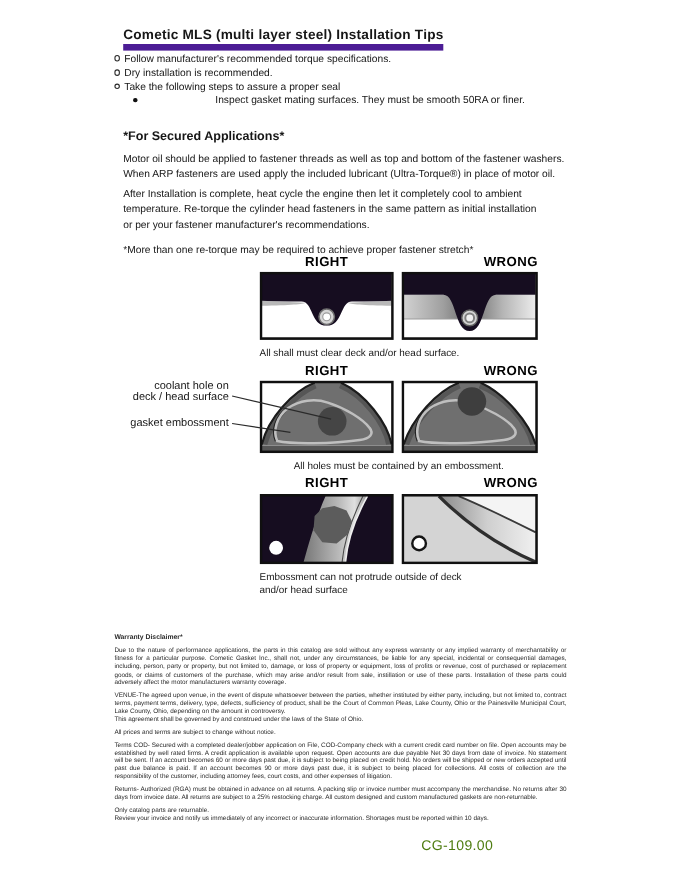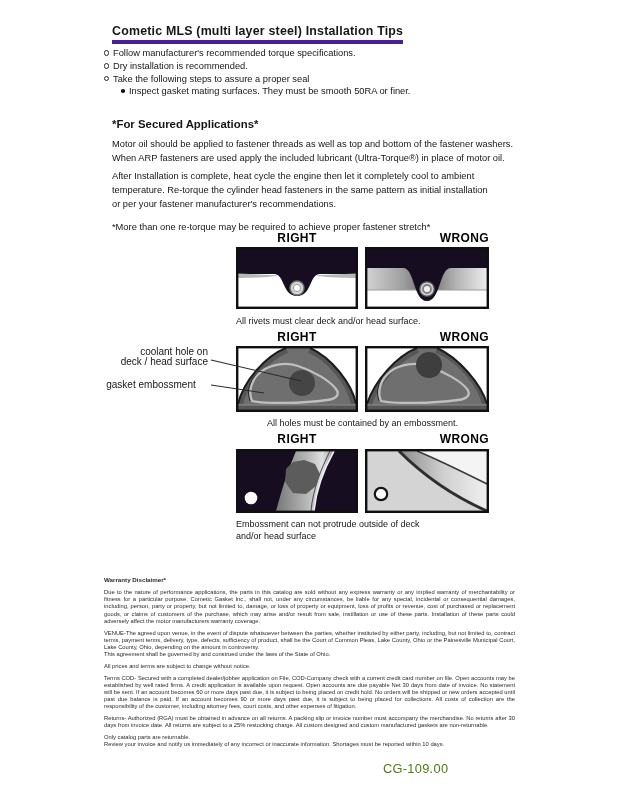--- a/index.html
+++ b/index.html
@@ -6,30 +6,30 @@
   .page {
     position:relative; width:618px; height:800px; background:#ffffff;
     font-family:"Liberation Sans", sans-serif; color:#161616; overflow:hidden;
   }
   .abs { position:absolute; }
   .pre { white-space:pre-line; }
 
   .title {
     position:absolute; left:112px; top:24px; margin:0;
     font-size:12.4px; font-weight:bold; letter-spacing:0.2px;
-    border-bottom:4px solid #4c1d95; padding-bottom:2px; display:inline-block;
+    border-bottom:6px solid #4c1d95; padding-bottom:2px; display:inline-block;
   }
 
   .tips { position:absolute; left:104px; top:47px; width:440px; font-size:9.3px; line-height:12.8px; }
   .tip  { position:relative; padding-left:9px; }
   .tip::before {
     content:""; position:absolute; left:0; top:3.4px; width:3.4px; height:3.4px;
     border:0.9px solid #2a2a2a; border-radius:50%;
   }
-  .subtip { position:relative; margin-left:16px; padding-left:9px; }
+  .subtip { position:relative; margin-left:16px; padding-left:9px;text-align:center; }
   .subtip::before {
     content:""; position:absolute; left:1px; top:4px; width:3.6px; height:3.6px;
     background:#111; border-radius:50%;
   }
 
   .diesel-heading { position:absolute; left:112px; top:118px; margin:0; font-size:11.4px; font-weight:bold; }
   .body-para { position:absolute; left:112px; width:440px; margin:0; font-size:9.3px; line-height:14px; }
 
   .fig-header { position:absolute; width:122px; text-align:center; font-size:12px; font-weight:600; letter-spacing:0.4px; color:#000000; }
   .fig-header.w { width:124px;text-align:right; }
@@ -97,21 +97,21 @@
       <rect x="1.2" y="1.2" width="121.6" height="59.6" fill="#ffffff"></rect>
       <rect x="2" y="21" width="120" height="22" fill="url(#g1w)"></rect>
       <line x1="2" y1="43" x2="122" y2="43" stroke="#9c9c9c" stroke-width="1"></line>
       <path d="M2,2 H122 V21 H86 C74,21 76,54 62,54 C48,54 50,21 38,21 H2 Z" fill="#160d20"></path>
       <circle cx="62" cy="42" r="7.2" fill="#d2d2d2" stroke="#5f5f5f" stroke-width="1.3"></circle>
       <circle cx="62" cy="42" r="4" fill="#efefef" stroke="#808080" stroke-width="1.8"></circle>
       <rect x="1.2" y="1.2" width="121.6" height="59.6" fill="none" stroke="#101010" stroke-width="2.4"></rect>
     </svg>
   </div>
 
-  <div class="caption" style="left:236px; top:315px;">All rivets must clear deck and/or head surface.</div>
+  <div class="caption" style="left:236px; top:315px;">All shall must clear deck and/or head surface.</div>
 
   <div class="fig-header" style="left:236px; top:330px;">RIGHT</div>
   <div class="fig-header w" style="left:365px; top:330px;">WRONG</div>
 
   <div class="fig" style="left:236px; top:346px;">
     <svg width="122" height="66" viewBox="0 0 122 66">
       <rect x="1.2" y="1.2" width="119.6" height="63.6" fill="#ffffff"></rect>
       <path d="M2,64 L2,58 C8,34 30,10 50,2 L74,2 C96,12 116,38 120,58 L120,64 Z" fill="#6f6f6f"></path>
       <path d="M5,58 C11,36 32,13 51,5" stroke="#565656" stroke-width="4" fill="none"></path>
       <path d="M73,5 C94,14 113,38 117,58" stroke="#565656" stroke-width="4" fill="none"></path>
@@ -138,21 +138,21 @@
       <path d="M16,55 C12,46 15,33 26,25 C36,18 50,16 62,20 C78,25 96,35 102,43 C106,48 103,53 93,54 C66,57.5 30,58 16,55 Z" fill="none" stroke="#bfbfbf" stroke-width="2.3"></path>
       <circle cx="64" cy="19" r="13" fill="#3e3e3e"></circle>
       <rect x="2" y="59" width="120" height="5" fill="#565656"></rect>
       <line x1="2" y1="59" x2="122" y2="59" stroke="#8e8e8e" stroke-width="1"></line>
       <rect x="1.2" y="1.2" width="121.6" height="63.6" fill="none" stroke="#101010" stroke-width="2.4"></rect>
     </svg>
   </div>
 
   <div class="callout pre" style="top:347px;">coolant hole on
 deck / head surface</div>
-  <div class="callout" style="top:380px;text-align:center;">gasket embossment</div>
+  <div class="callout" style="top:380px;">gasket embossment</div>
 
   <svg class="abs" style="left:208px; top:345px;" width="100" height="55" viewBox="0 0 100 55">
     <line x1="3" y1="15" x2="93" y2="36" stroke="#2a2a2a" stroke-width="1.1"></line>
     <line x1="3" y1="40" x2="56" y2="48" stroke="#2a2a2a" stroke-width="1.1"></line>
   </svg>
 
   <div class="caption" style="left:236px; top:417px; width:253px; text-align:center;">All holes must be contained by an embossment.</div>
 
   <div class="fig-header" style="left:236px; top:432px;">RIGHT</div>
   <div class="fig-header w" style="left:365px; top:432px;">WRONG</div>

